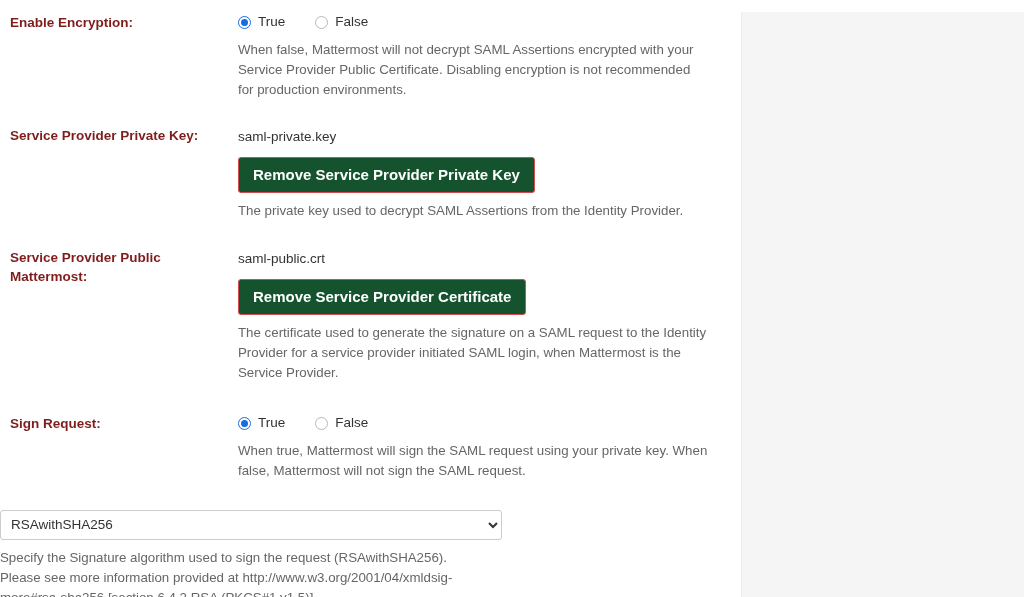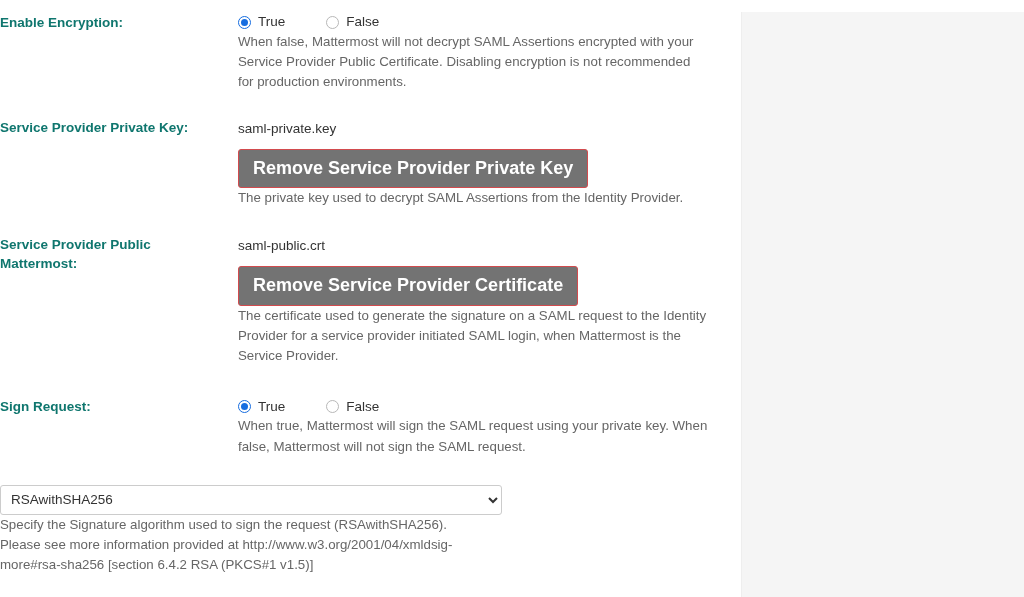--- a/index.html
+++ b/index.html
@@ -38,33 +38,34 @@
   .row {
     display: flex;
     align-items: flex-start;
     padding: 0 0 0 0;
   }
   .label-col {
     width: 238px;
     padding-right: 10px;
     box-sizing: border-box;
     text-align: left;
+    padding-left: 10px;
     font-weight: bold;
     font-size: 13.5px;
-    color: #0f766e;
+    color: #7f1d1d;
     line-height: 1.4;
   }
   .field-col {
     flex: 1;
     padding-right: 16px;
     box-sizing: border-box;
   }
   .radio-line {
     display: flex;
-    gap: 17px;
+    gap: 6px;
     height: 20px;
   }
   .radio-item {
     display: flex;
     align-items: center;
     margin-right: 24px;
     cursor: pointer;
   }
   .radio {
     width: 13px;
@@ -96,37 +97,37 @@
   }
   .radio-label {
     font-size: 13.5px;
     color: #333333;
     line-height: 1;
   }
   .help-text {
     color: #666666;
     font-size: 13.3px;
     line-height: 1.52;
-    margin-top: 0;
+    margin-top: 8px;
     max-width: 470px;
   }
   .file-name {
     font-size: 13.5px;
     color: #333333;
     line-height: 1.4;
     padding-top: 1px;
   }
   .btn-danger {
     display: inline-block;
     margin-top: 10px;
-    background: #737373;
+    background: #14532d;
     border: 1px solid #d24b4e;
     color: #ffffff;
     font-family: "Liberation Sans", sans-serif;
-    font-size: 18px;
+    font-size: 15px;
     font-weight: bold;
     padding: 8px 14px;
     border-radius: 3px;
     cursor: pointer;
     line-height: 1.2;
   }
   select.form-select {
     width: 502px;
     height: 30px;
     font-family: "Liberation Sans", sans-serif;

